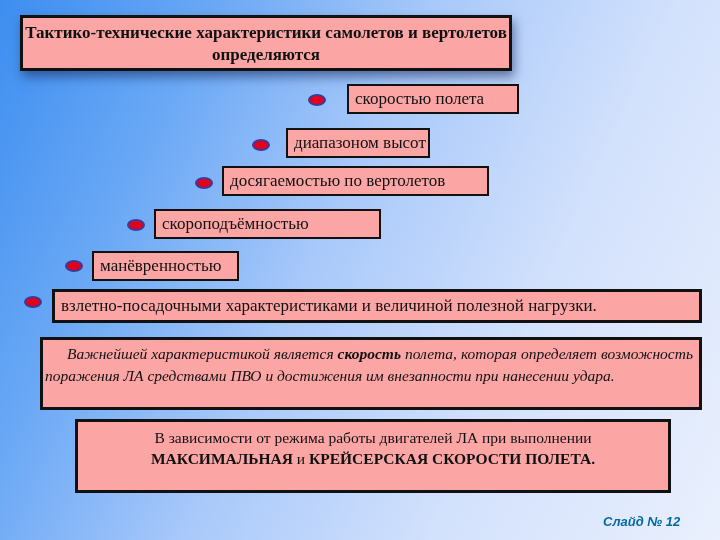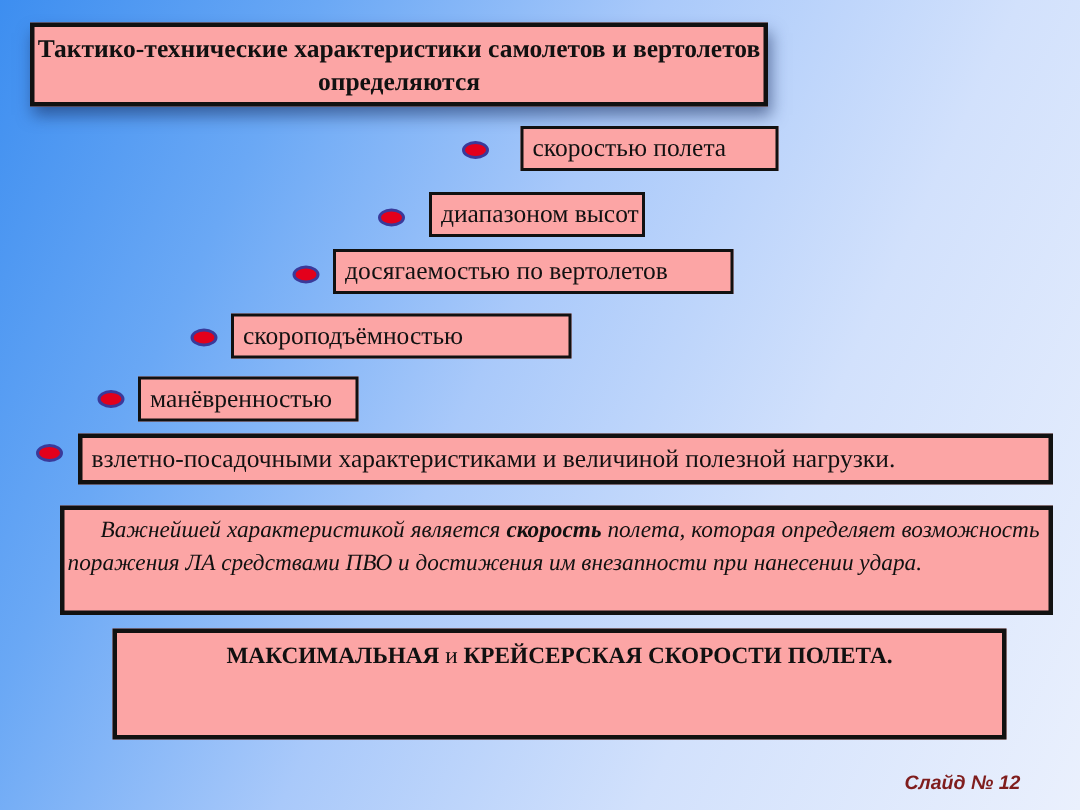--- a/index.html
+++ b/index.html
@@ -31,21 +31,21 @@
     }
     .para .indent { display: inline-block; width: 22px; }
     .note {
       left: 75px; top: 419px; width: 596px; height: 74px; border-width: 3px;
       text-align: center; font-size: 15.5px; line-height: 21px; padding-top: 5px;
     }
     .note b { font-weight: bold; }
     .slide-num {
       position: absolute; left: 603px; top: 514px;
       font-family: "Liberation Sans", "DejaVu Sans", sans-serif;
-      font-style: italic; font-weight: bold; font-size: 13px; color: #7f1d1d;
+      font-style: italic; font-weight: bold; font-size: 13px; color: #0369a1;
     }
   </style>
 </head>
 <body>
 
 <div class="box title-box">
   <div>Тактико-технические характеристики самолетов и вертолетов</div>
   <div>определяются</div>
 </div>
 
@@ -77,16 +77,17 @@
 <span class="dot" style="left:24px; top:296px;"></span>
 <div class="box item" style="left:52px; top:289px; width:650px; border-width:3px; height:34px; line-height:28px;">
   <span>взлетно-посадочными характеристиками и величиной полезной нагрузки.</span>
 </div>
 
 <div class="box para">
   <span class="indent"></span><span>Важнейшей характеристикой является </span><b>скорость</b><span> полета, которая определяет возможность поражения ЛА средствами ПВО и достижения им внезапности при нанесении удара.</span>
 </div>
 
 <div class="box note">
+  <div>В зависимости от режима работы двигателей ЛА при выполнении</div>
   <div><b>МАКСИМАЛЬНАЯ</b><span> и </span><b>КРЕЙСЕРСКАЯ СКОРОСТИ ПОЛЕТА.</b></div>
 </div>
 
 <div class="slide-num">Слайд № 12</div>
 
 </body></html>

